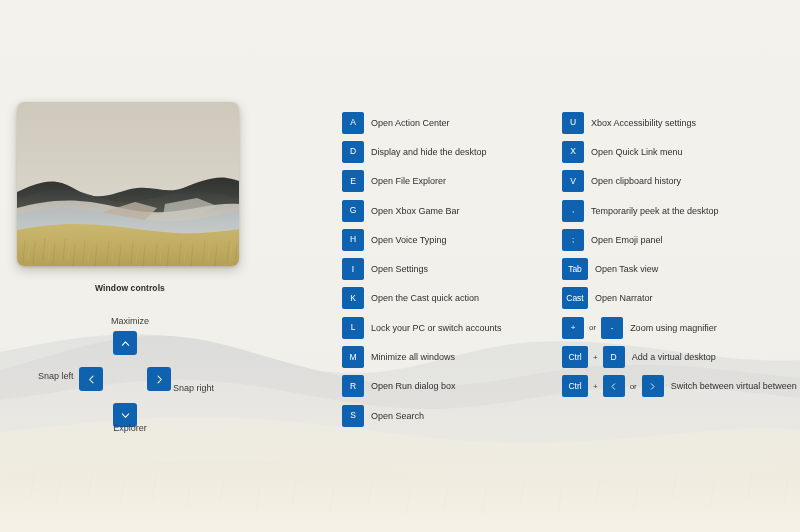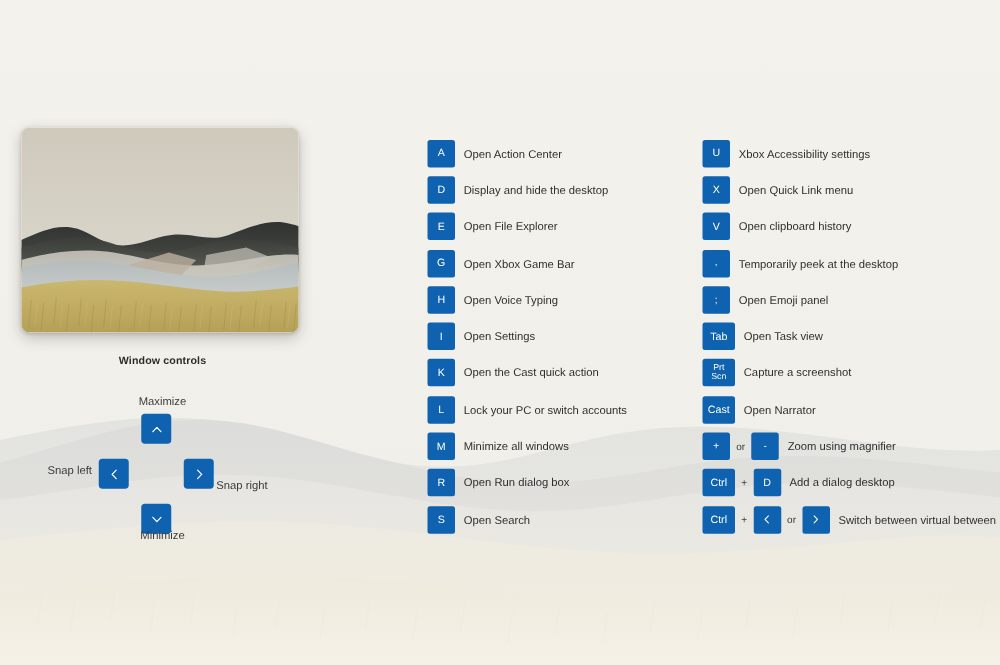--- a/index.html
+++ b/index.html
@@ -358,21 +358,21 @@
   <div class="wc-key wc-down">
     <span>
       <svg viewBox="0 0 12 12" xmlns="http://www.w3.org/2000/svg">
         <path d="M2.5 4.2 L6 8 L9.5 4.2" fill="none" stroke="#ffffff" stroke-width="1.1" stroke-linecap="round" stroke-linejoin="round"></path>
       </svg>
     </span>
   </div>
 
   <div class="wc-leftlabel">Snap left</div>
   <div class="wc-rightlabel">Snap right</div>
-  <div class="wc-minlabel">Minimize</div>
+  <div class="wc-minlabel">Explorer</div>
 </div>
 
 <div class="col" id="col-left">
     <div class="row">
       <div class="key">A</div>
       <span class="desc">Open Action Center</span>
     </div>
     <div class="row">
       <div class="key">D</div>
       <span class="desc">Display and hide the desktop</span>
@@ -431,41 +431,36 @@
       <div class="key tiny">,</div>
       <span class="desc">Temporarily peek at the desktop</span>
     </div>
     <div class="row">
       <div class="key tiny">;</div>
       <span class="desc">Open Emoji panel</span>
     </div>
     <div class="row">
       <div class="key wide">Tab</div>
       <span class="desc">Open Task view</span>
-    </div>
-    <div class="row">
-      <div class="key twoline wide">Prt
-Scn</div>
-      <span class="desc">Capture a screenshot</span>
     </div>
     <div class="row">
       <div class="key wide">Cast</div>
       <span class="desc">Open Narrator</span>
     </div>
     <div class="row">
       <div class="key tiny">+</div>
       <span class="joiner">or</span>
       <div class="key tiny">-</div>
       <span class="desc">Zoom using magnifier</span>
     </div>
     <div class="row">
       <div class="key wide">Ctrl</div>
       <span class="joiner">+</span>
       <div class="key">D</div>
-      <span class="desc">Add a dialog desktop</span>
+      <span class="desc">Add a virtual desktop</span>
     </div>
     <div class="row">
       <div class="key wide">Ctrl</div>
       <span class="joiner">+</span>
       <div class="key"><span><svg viewBox="0 0 12 12" xmlns="http://www.w3.org/2000/svg">
             <path d="M7.6 2.3 L4 6 L7.6 9.7" fill="none" stroke="#ffffff" stroke-width="1.15" stroke-linecap="round" stroke-linejoin="round"></path>
           </svg></span></div>
       <span class="joiner">or</span>
       <div class="key"><span><svg viewBox="0 0 12 12" xmlns="http://www.w3.org/2000/svg">
             <path d="M4.4 2.3 L8 6 L4.4 9.7" fill="none" stroke="#ffffff" stroke-width="1.15" stroke-linecap="round" stroke-linejoin="round"></path>

